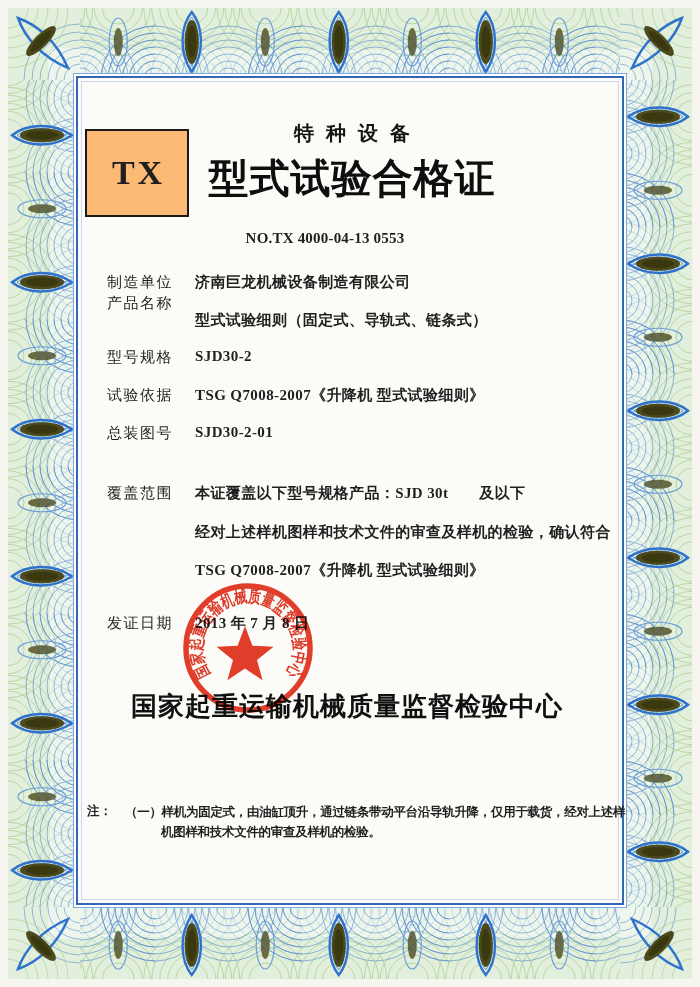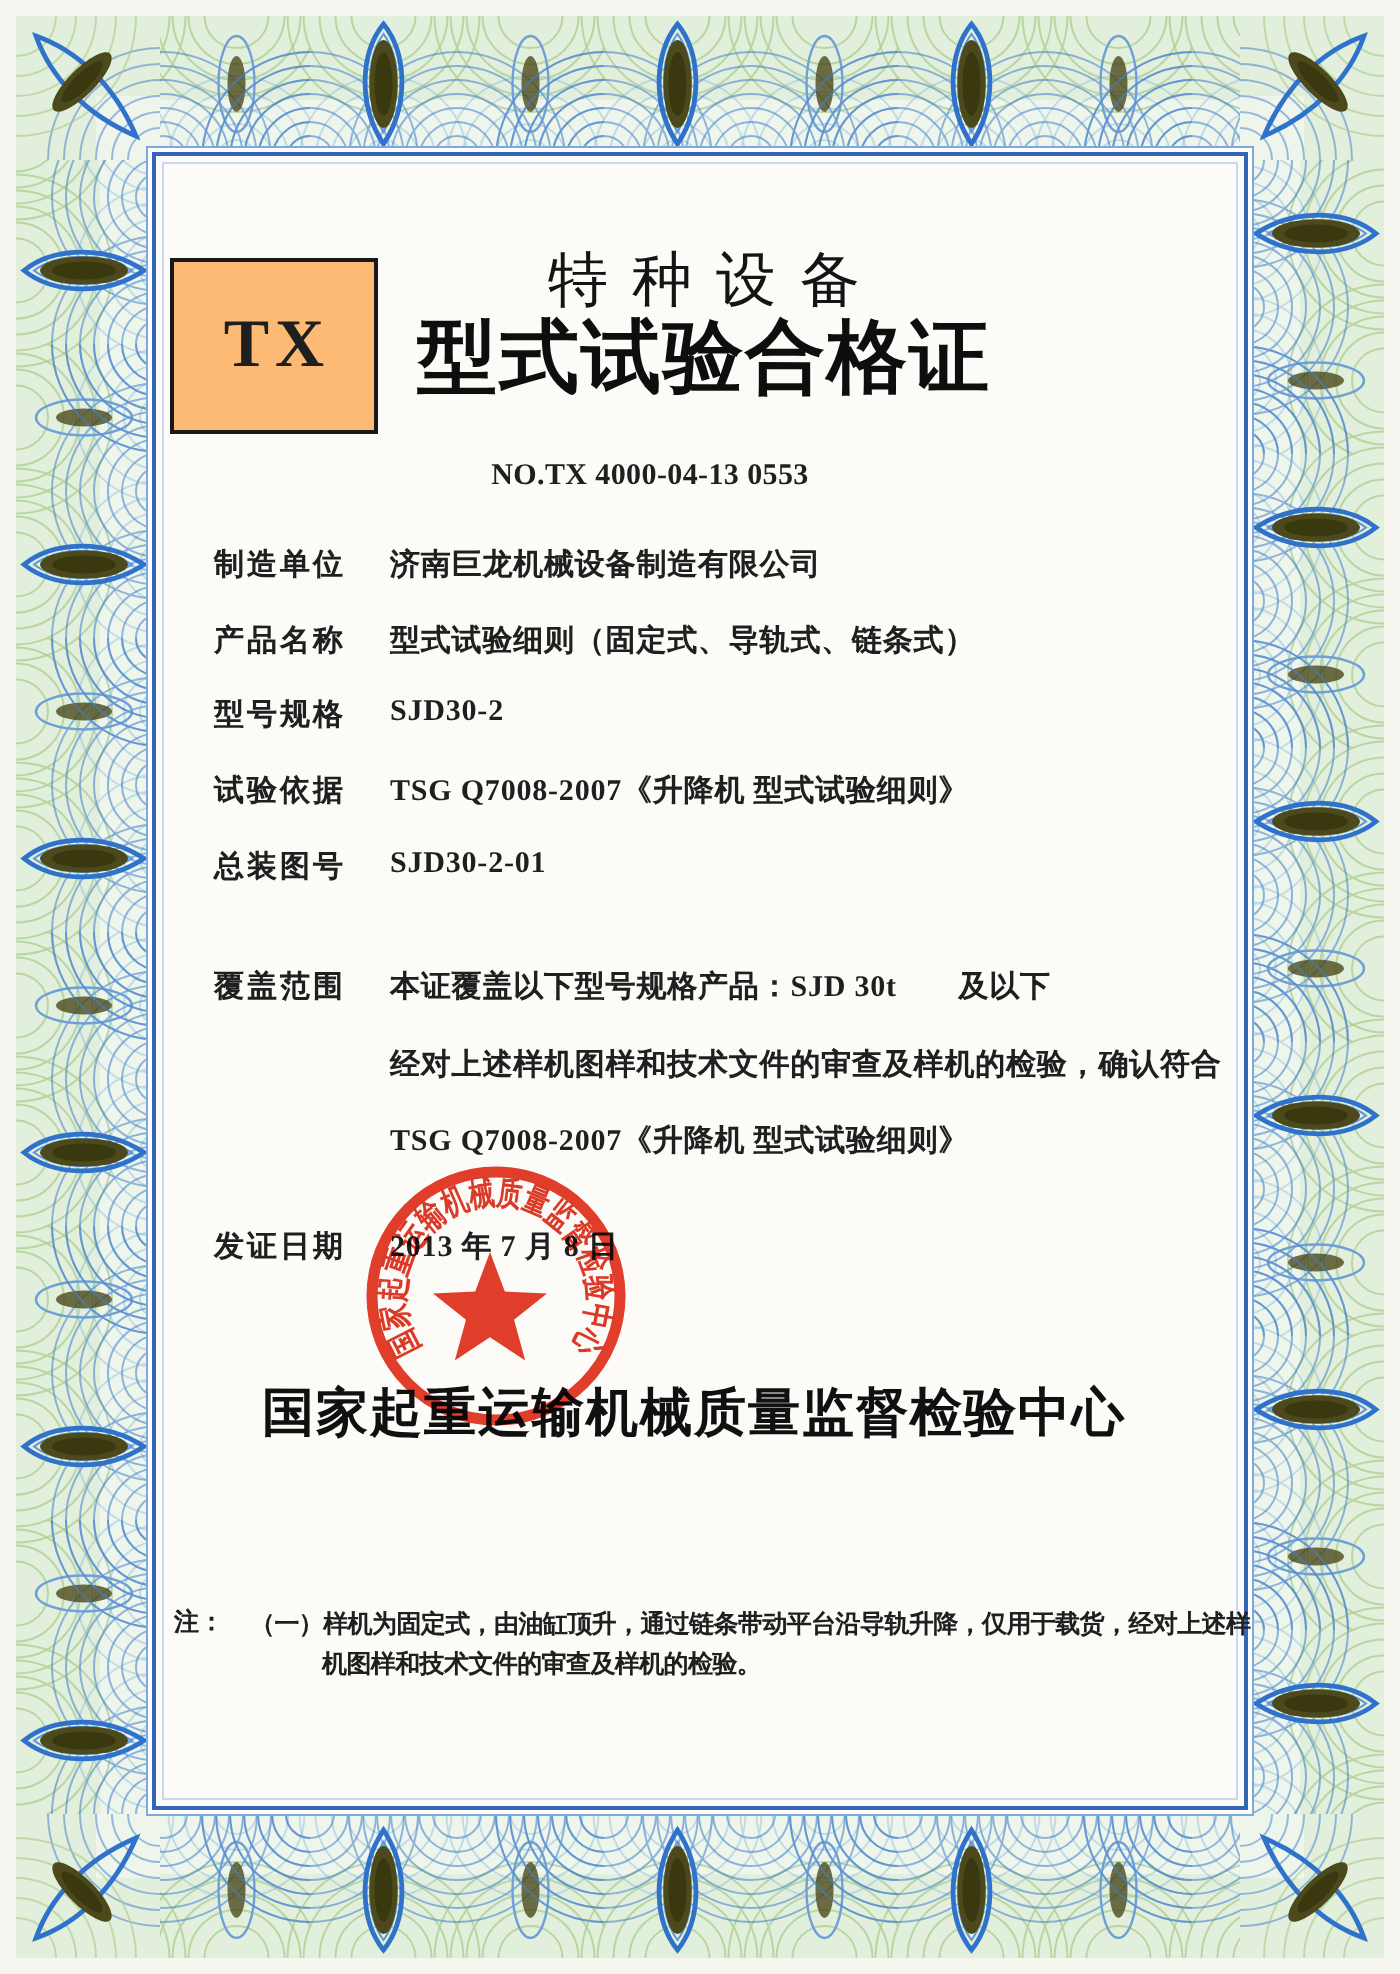--- a/index.html
+++ b/index.html
@@ -21,25 +21,25 @@
   .panel::after{content:"";position:absolute;inset:3px;border:1px solid #c9d8ee;pointer-events:none;}
   .content{position:absolute;left:4px;top:4px;width:540px;height:823px;z-index:2;}
 
   .abs{position:absolute;}
   .tx-box{
     left:3px;top:47px;width:100px;height:84px;
     border:2px solid #191919;display:flex;align-items:center;justify-content:center;
     background:#fdba74;
   }
   .tx-box span{font-size:34px;font-weight:700;letter-spacing:3px;padding-left:3px;}
-  .title-small{left:0;top:38px;width:540px;text-align:center;font-size:30px;font-weight:400;letter-spacing:12px;padding-left:12px;box-sizing:border-box;color:#141414;}
+  .title-small{left:0;top:38px;width:540px;text-align:center;font-size:20px;font-weight:700;letter-spacing:12px;padding-left:12px;box-sizing:border-box;color:#141414;}
   .title-main{left:0;top:69px;width:540px;text-align:center;font-size:40px;font-weight:700;letter-spacing:1px;color:#0e0e0e;}
   .cert-no{left:0;top:148px;width:486px;text-align:center;font-size:15px;font-weight:700;letter-spacing:.2px;}
 
-  .row-label{font-size:15px;font-weight:700;letter-spacing:1.5px;}
+  .row-label{font-size:15px;font-weight:400;letter-spacing:1.5px;}
   .row-value{font-size:15px;font-weight:700;letter-spacing:.4px;}
   .lab{left:25px;}
   .val{left:113px;}
 
   .issue-label{left:25px;top:532px;}
   .issue-value{left:113px;top:532px;}
 
   .stamp{left:81px;top:481px;mix-blend-mode:multiply;opacity:.93;}
   .org-name{left:0;top:607px;width:530px;text-align:center;font-size:26px;font-weight:700;letter-spacing:1px;color:#101010;}
 
@@ -207,21 +207,21 @@
         <span>TX</span>
       </div>
 
       <div class="abs title-small">特种设备</div>
       <div class="abs title-main">型式试验合格证</div>
       <div class="abs cert-no">NO.TX 4000-04-13 0553</div>
 
       <div class="abs lab row-label" style="top:191px">制造单位</div>
       <div class="abs val row-value" style="top:191px">济南巨龙机械设备制造有限公司</div>
 
-      <div class="abs lab row-label" style="top:229px">产品名称</div>
+      <div class="abs lab row-label" style="top:212px">产品名称</div>
       <div class="abs val row-value" style="top:229px">型式试验细则（固定式、导轨式、链条式）</div>
 
       <div class="abs lab row-label" style="top:266px">型号规格</div>
       <div class="abs val row-value" style="top:266px">SJD30-2</div>
 
       <div class="abs lab row-label" style="top:304px">试验依据</div>
       <div class="abs val row-value" style="top:304px">TSG Q7008-2007《升降机 型式试验细则》</div>
 
       <div class="abs lab row-label" style="top:342px">总装图号</div>
       <div class="abs val row-value" style="top:342px">SJD30-2-01</div>

